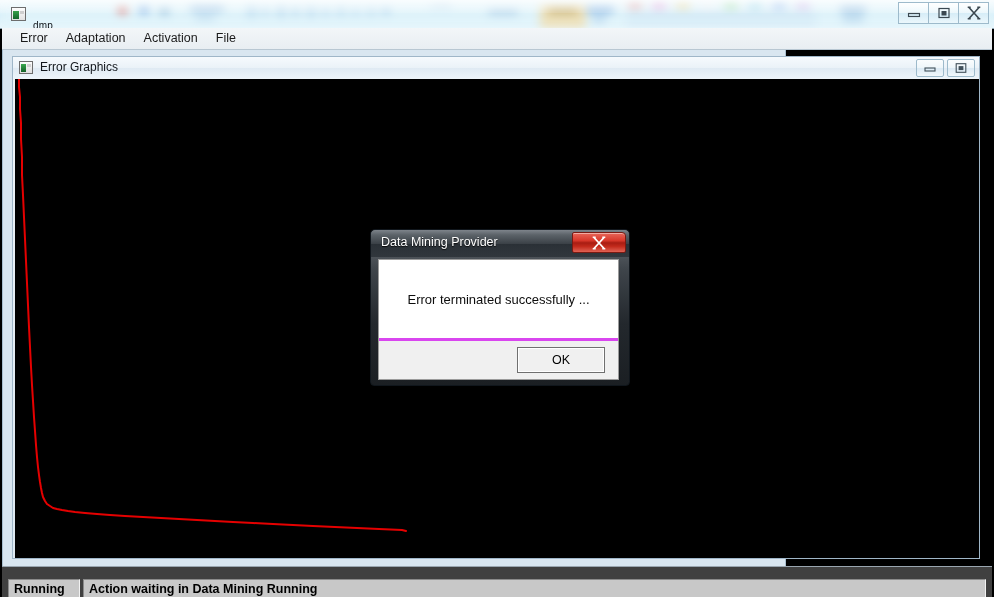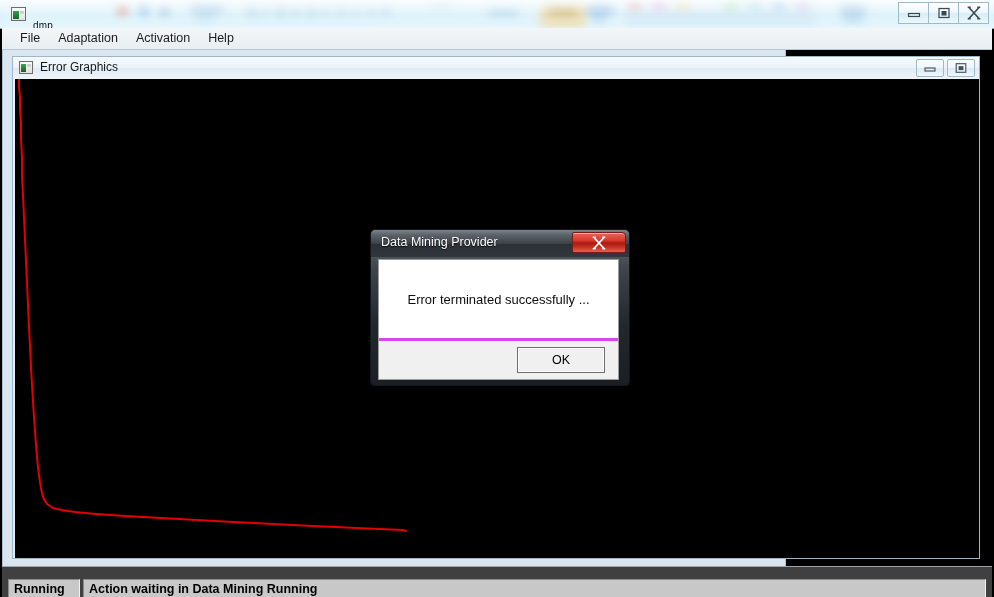--- a/index.html
+++ b/index.html
@@ -395,24 +395,24 @@
       <div class="cap-btn">
         <svg width="15" height="14" viewBox="0 0 15 14">
           <path d="M2.5 1.5 L12.5 12.5 M12.5 1.5 L2.5 12.5" stroke="#3b4850" stroke-width="1.6" fill="none"></path>
           <path d="M1.2 1.2 L4.2 1.2 M10.8 1.2 L13.8 1.2 M1.2 12.8 L4.2 12.8 M10.8 12.8 L13.8 12.8" stroke="#3b4850" stroke-width="1.4"></path>
         </svg>
       </div>
     </div>
   </div>
 
   <div id="menubar">
-    <div class="menu-item">File</div>
+    <div class="menu-item">Error</div>
     <div class="menu-item">Adaptation</div>
     <div class="menu-item">Activation</div>
-    <div class="menu-item">Help</div>
+    <div class="menu-item">File</div>
   </div>
 
   <div id="client">
 
     <div id="mdi-child">
 
       <div id="mdi-titlebar">
         <div id="mdi-icon"></div>
         <div id="mdi-title">Error Graphics</div>
         <div class="mdi-cap-group">

